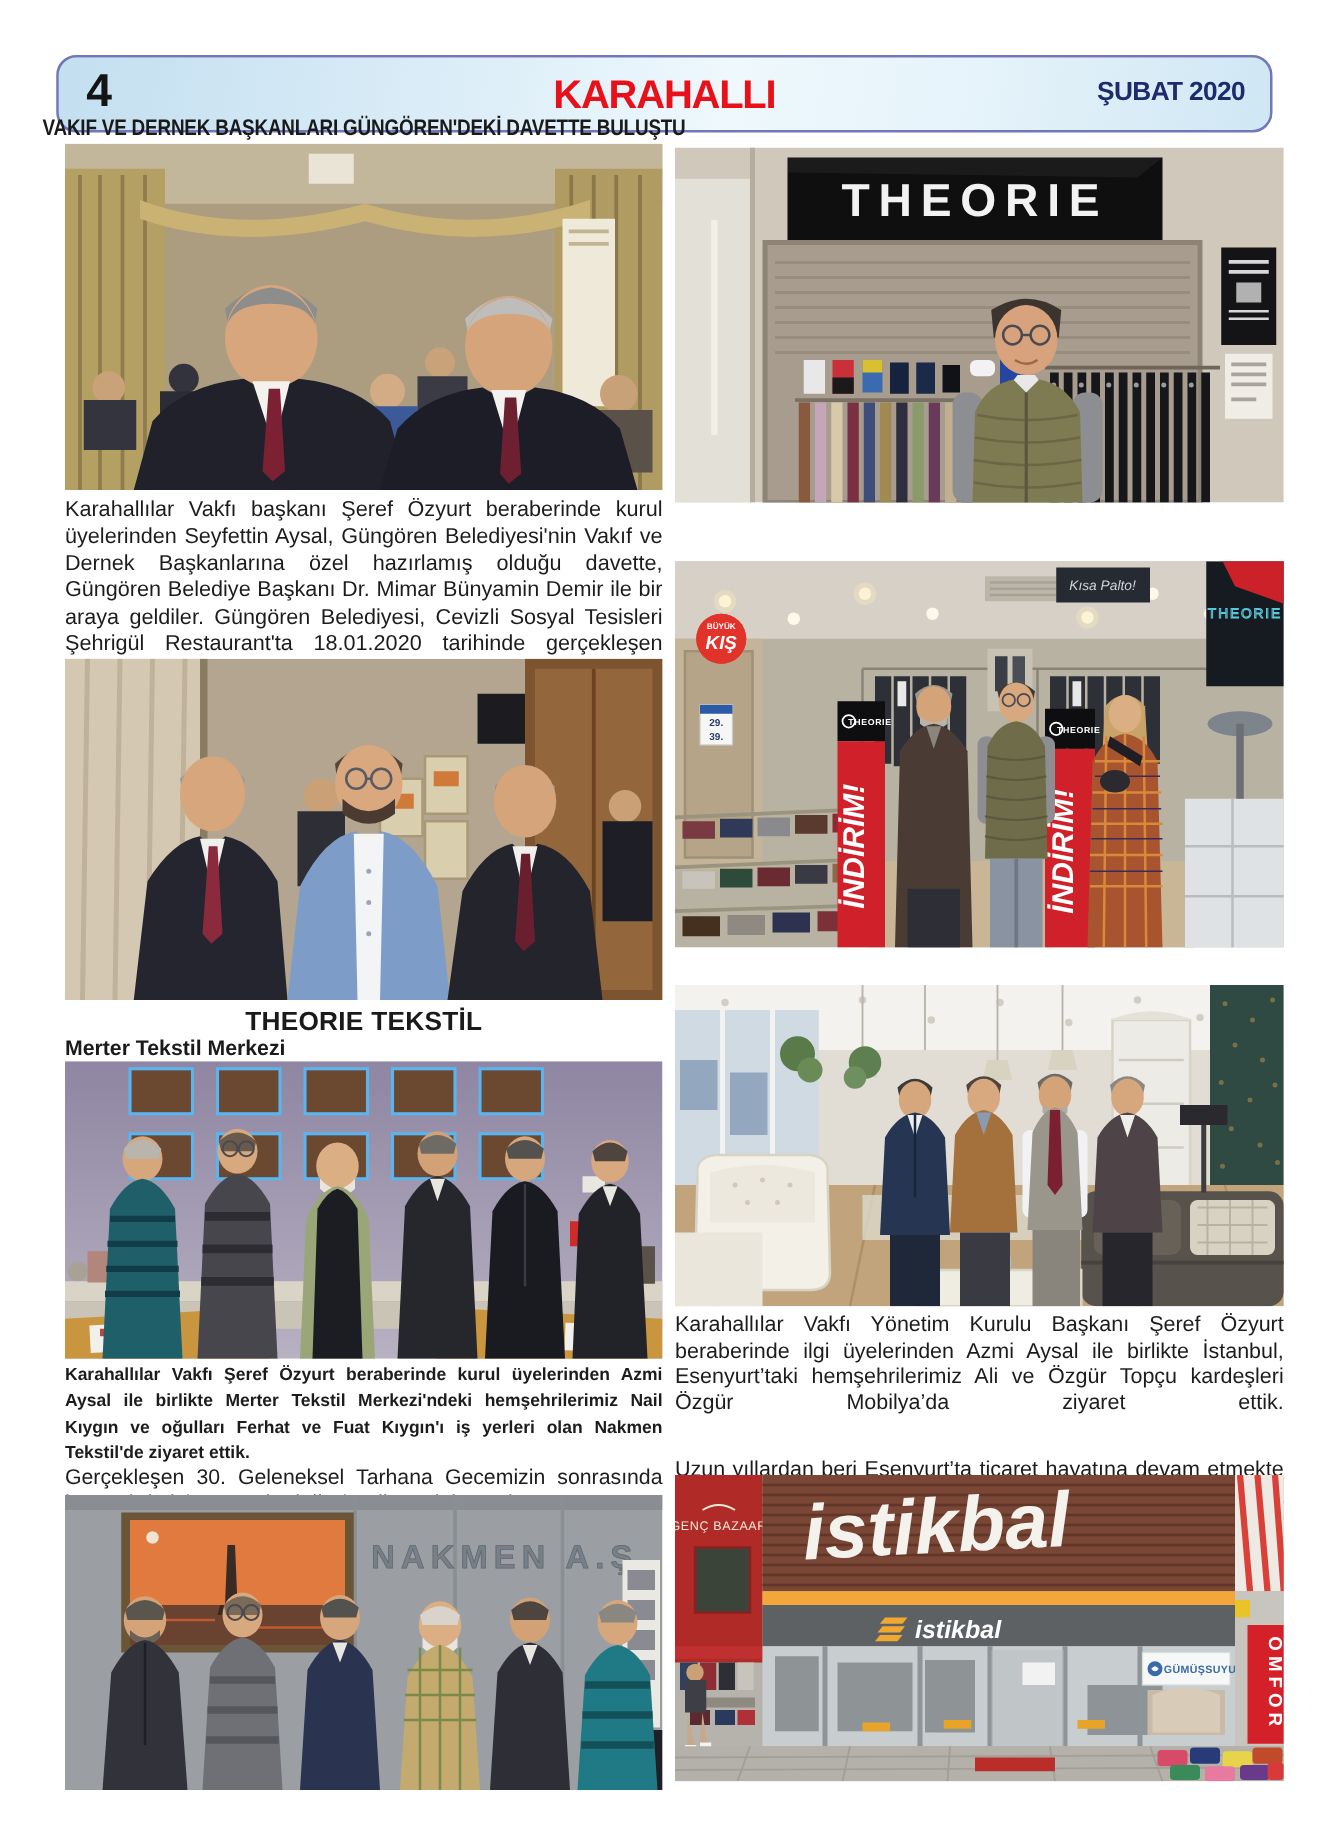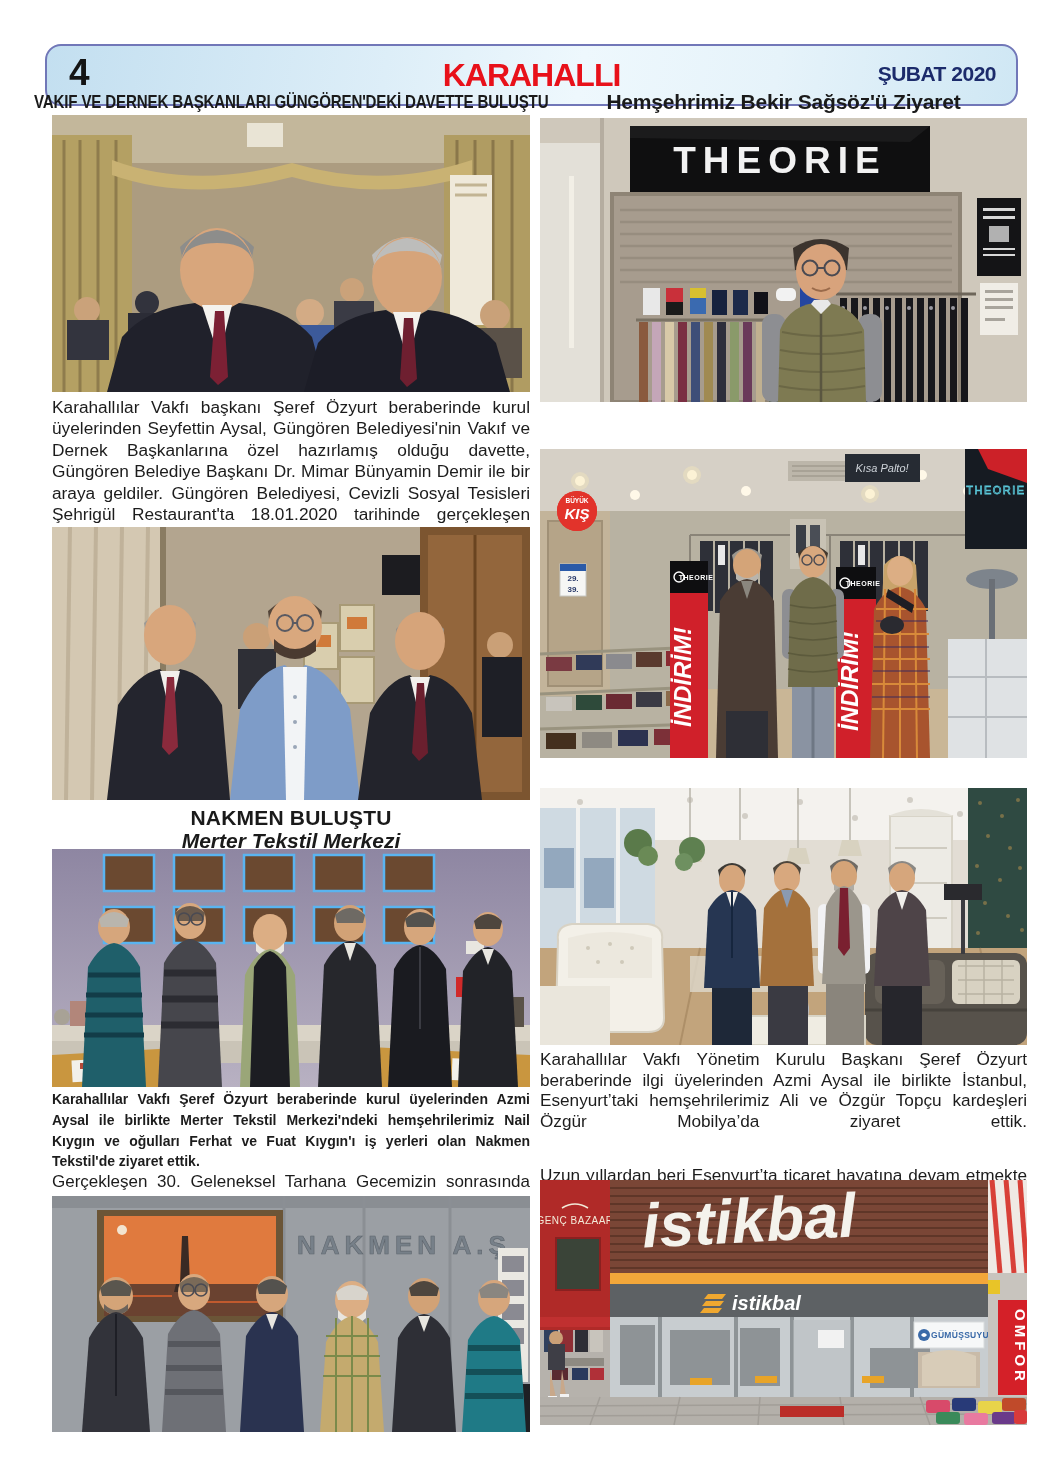--- a/index.html
+++ b/index.html
@@ -18,21 +18,21 @@
   .hl>span{white-space:nowrap;font-weight:bold;}
   .hl-cond>span{font-size:18px;transform:scaleX(.84);transform-origin:center;letter-spacing:-0.2px;}
   .hl-round>span{font-size:21px;letter-spacing:-0.2px;}
   .hl-caps>span{font-size:20px;transform:scaleX(.95);transform-origin:center;}
   
   .bodytxt{text-align:justify;font-size:17.3px;line-height:21.4px;color:#1c1c1c;}
   .lastjust{text-align-last:justify;}
   .cap{font-size:16.8px;line-height:19.6px;}
   .btxt{font-weight:bold;}
   .nkhead{ text-align:center;font-weight:bold;font-size:21px;letter-spacing:.2px;}
-  .nksub{ text-align:center;font-weight:bold;font-size:21px;margin-top:1px;font-style:italic;}
+  .nksub{ text-align:left;font-weight:bold;font-size:17px;margin-top:1px;}
   .photo{position:absolute;display:block;}
   svg text{font-family:"Liberation Sans","DejaVu Sans",sans-serif;}
 </style>
 </head>
 <body>
 
 <div class="page">
 
   <header class="masthead">
     <div class="pagenum">4</div>
@@ -149,21 +149,21 @@
         <circle cx="243" cy="220" r="2"></circle>
       </g>
 
     <path d="M344,102 Q 368,78 392,102 L390,118 L346,118 Z" fill="#8f8f8d"></path>
     <ellipse cx="368" cy="114" rx="25" ry="29" fill="#d6a47a"></ellipse>
     <path d="M306,273 L318,186 Q 336,152 358,148 L368,158 L378,148 Q 402,152 420,186 L430,273 Z" fill="#23242c"></path>
     <path d="M358,150 L378,150 L368,192 Z" fill="#f2f0ec"></path>
     <path d="M365,156 L372,156 L376,226 L367,234 L360,226 Z" fill="#6a1f2e"></path>
   </svg>
 
-  <div class="abs nkhead" style="left:52px;top:806px;width:478px;">NAKMEN BULUŞTU</div>
+  <div class="abs nkhead" style="left:52px;top:806px;width:478px;">THEORIE TEKSTİL</div>
   <div class="abs nksub" style="left:52px;top:828px;width:478px;">Merter Tekstil Merkezi</div>
 
   <svg class="photo" style="left:52px;top:849px;" width="478" height="238" viewBox="0 0 478 238">
     <defs>
         <linearGradient id="wl3" x1="0" y1="0" x2="0" y2="1">
           <stop offset="0" stop-color="#8e86a2"></stop>
           <stop offset="1" stop-color="#b8b1c2"></stop>
         </linearGradient>
       </defs>
     <rect width="478" height="238" fill="url(#wl3)"></rect>
@@ -316,23 +316,20 @@
         <path d="M427,94 Q 442,80 457,94 L455,102 L429,102 Z" fill="#8a8680"></path>
       <path d="M410,236 L416,144 Q 428,122 442,120 Q 456,122 468,144 L474,236 Z" fill="#1f7a86"></path>
       <g stroke="#145058" stroke-width="6">
           <line x1="416" y1="152" x2="468" y2="152"></line>
           <line x1="414" y1="176" x2="470" y2="176"></line>
           <line x1="413" y1="200" x2="471" y2="200"></line>
         </g>
     </g>
   </svg>
 
-  <div class="abs hl hl-round" style="left:540px;top:90px;width:487px;height:24px;">
-    <span>Hemşehrimiz Bekir Sağsöz'ü Ziyaret</span>
-  </div>
 
   <svg class="photo" style="left:540px;top:118px;" width="487" height="284" viewBox="0 0 487 284">
     <rect width="487" height="284" fill="#cfc8bb"></rect>
     <rect x="0" y="25" width="62" height="259" fill="#e3e0d8"></rect>
     <rect x="60" y="0" width="4" height="284" fill="#b5ada0"></rect>
     <rect x="29" y="58" width="5" height="172" fill="#f2efe6"></rect>
     <rect x="90" y="8" width="300" height="68" fill="#0f0f10"></rect>
     <polygon points="90,8 390,8 370,24 90,20" fill="#ffffff" opacity="0.05"></polygon>
     <text x="240" y="55" text-anchor="middle" font-size="37" font-weight="bold" letter-spacing="7" fill="#f2f2f2">THEORIE</text>
     <rect x="72" y="76" width="348" height="208" fill="#a79c8e" stroke="#8e8475" stroke-width="4"></rect>

